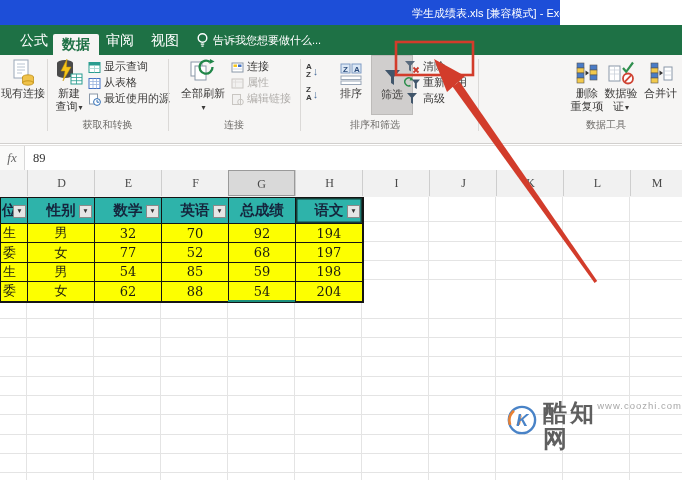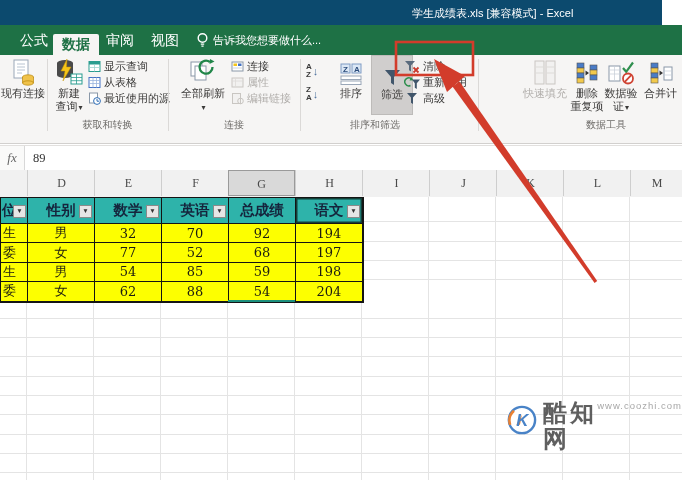--- a/index.html
+++ b/index.html
@@ -1,38 +1,38 @@
 <!DOCTYPE html>
 <html><head>
 <meta charset="utf-8">
 <style>
   html,body{margin:0;padding:0;background:#fff;}
   #app{position:relative;width:682px;height:480px;overflow:hidden;
        font-family:"Liberation Sans",sans-serif;background:#fff;}
 
   
-  .titlebar{position:absolute;left:0;top:0;width:662px;height:25px;background:#0c4a6e;}
+  .titlebar{position:absolute;left:0;top:0;width:560px;height:25px;background:#1d4ed8;}
   .wtitle{position:absolute;left:412px;top:6px;font-size:11px;color:#fff;white-space:nowrap;}
   .tabrow{position:absolute;left:0;top:25px;width:682px;height:30px;background:#1e7145;}
   .tab{position:absolute;top:7px;font-size:14px;color:#fff;cursor:default;white-space:nowrap;}
   .tab.active{top:9px;height:21px;line-height:21px;background:#f6f5f4;color:#1e7145;
               text-align:center;border-radius:2px 2px 0 0;font-weight:bold;}
   .bulb{position:absolute;left:196px;top:7px;}
   .tellme{position:absolute;left:213px;top:8px;font-size:11px;color:#fff;white-space:nowrap;}
 
   
   .ribbon{position:absolute;left:0;top:55px;width:682px;height:88px;background:#f6f5f4;
           border-bottom:1px solid #d2d0ce;}
   .vsep{position:absolute;top:4px;height:72px;width:1px;background:#dbd9d7;}
   .bigbtn{position:absolute;top:0;height:60px;text-align:center;cursor:default;}
   .bigbtn .bi{height:31px;display:flex;align-items:flex-end;justify-content:center;}
   .bigbtn .bl{font-size:11px;line-height:12.5px;color:#3b3a39;margin-top:1px;white-space:nowrap;}
   .bigbtn.dis .bl{color:#b1aeab;}
   .pressed{background:#d0cecd;border:1px solid #bdbbb9;height:60px;box-sizing:border-box;}
-  .srow{position:absolute;height:15px;display:flex;align-items:center;gap:3px;font-size:11px;
+  .srow{position:absolute;height:15px;display:flex;align-items:flex-end;gap:3px;font-size:11px;
         color:#3b3a39;white-space:nowrap;cursor:default;}
   .srow.dis{color:#b1aeab;}
   .glabel{position:absolute;top:63px;font-size:10px;color:#6d6b68;text-align:center;white-space:nowrap;}
   .dd{font-size:8px;color:#3b3a39;margin-left:1px;}
   .azi{position:absolute;display:flex;align-items:center;gap:1px;width:24px;height:20px;cursor:default;}
   .azc i{display:block;font-style:normal;font-weight:bold;font-size:8px;line-height:8px;color:#3a3a3a;}
   .aza{font-size:11px;color:#4a6e9c;line-height:11px;}
 
   
   .fbar{position:absolute;left:0;top:145px;width:682px;height:24px;background:#fff;
@@ -256,30 +256,20 @@
     </div>
     <div class="srow" style="left:404px;top:36px;width:70px">
       <svg class="si" width="16" height="14" viewBox="0 0 16 14">
           <polygon points="3,1 13,1 9,5.5 9,12 7,10.7 7,5.5" fill="#41566b"></polygon>
         </svg>
       <span>高级</span>
     </div>
     <div class="glabel" style="left:300px;width:150px">排序和筛选</div>
     <div class="vsep" style="left:478px"></div>
 
-    <div class="bigbtn dis" style="left:521px;width:48px">
-      <div class="bi">
-          <svg class="si" width="26" height="27" viewBox="0 0 26 27">
-            <rect x="3" y="2" width="9" height="23" fill="#f2f1f0" stroke="#c9c6c2"></rect>
-            <rect x="14" y="2" width="9" height="23" fill="#f2f1f0" stroke="#c9c6c2"></rect>
-            <path d="M3 8h9M3 14h9M14 8h9M14 14h9" stroke="#dddbd8"></path>
-          </svg>
-        </div>
-      <div class="bl">快速填充</div>
-    </div>
     <div class="bigbtn" style="left:569px;width:36px">
       <div class="bi">
           <svg class="si" width="24" height="25" viewBox="0 0 24 25">
             <rect x="2" y="2" width="7" height="5" fill="#4a7cc7" stroke="#555" stroke-width=".6"></rect>
             <rect x="2" y="7" width="7" height="5" fill="#f2c94c" stroke="#555" stroke-width=".6"></rect>
             <rect x="2" y="12" width="7" height="5" fill="#4a7cc7" stroke="#555" stroke-width=".6"></rect>
             <rect x="2" y="17" width="7" height="5" fill="#f2c94c" stroke="#555" stroke-width=".6"></rect>
             <polygon points="10.5,9.5 14,12 10.5,14.5" fill="#333"></polygon>
             <rect x="15" y="4" width="7" height="5" fill="#4a7cc7" stroke="#555" stroke-width=".6"></rect>
             <rect x="15" y="9" width="7" height="5" fill="#f2c94c" stroke="#555" stroke-width=".6"></rect>

